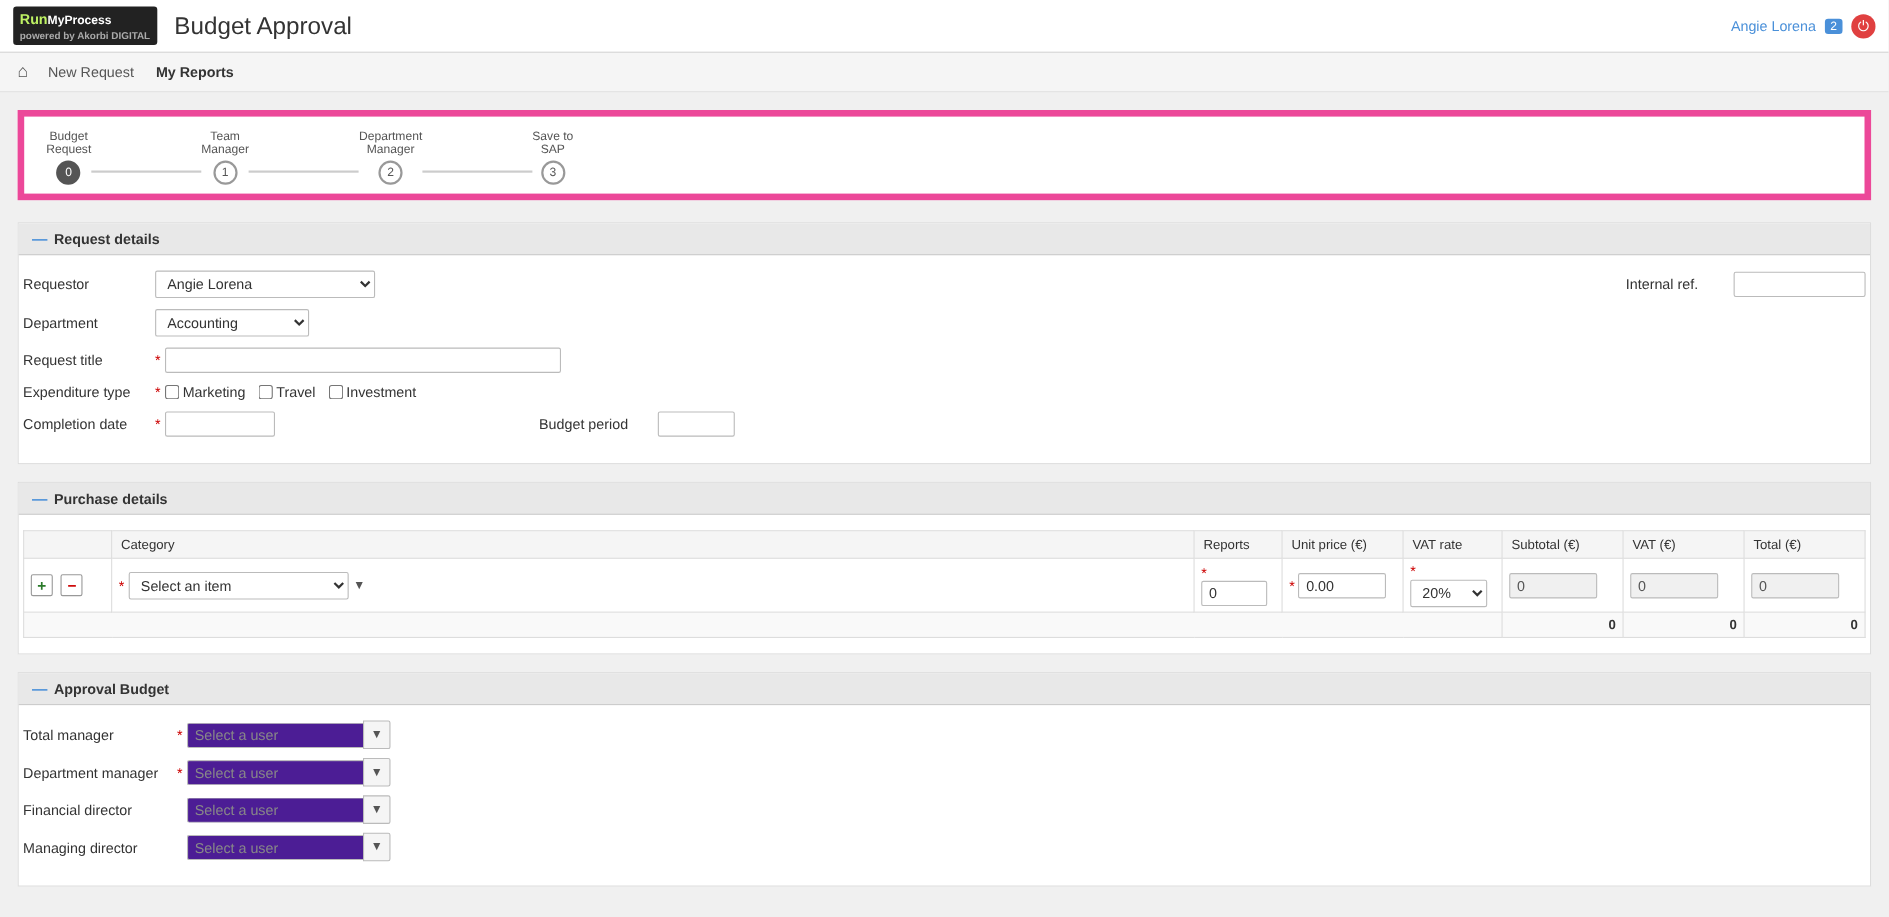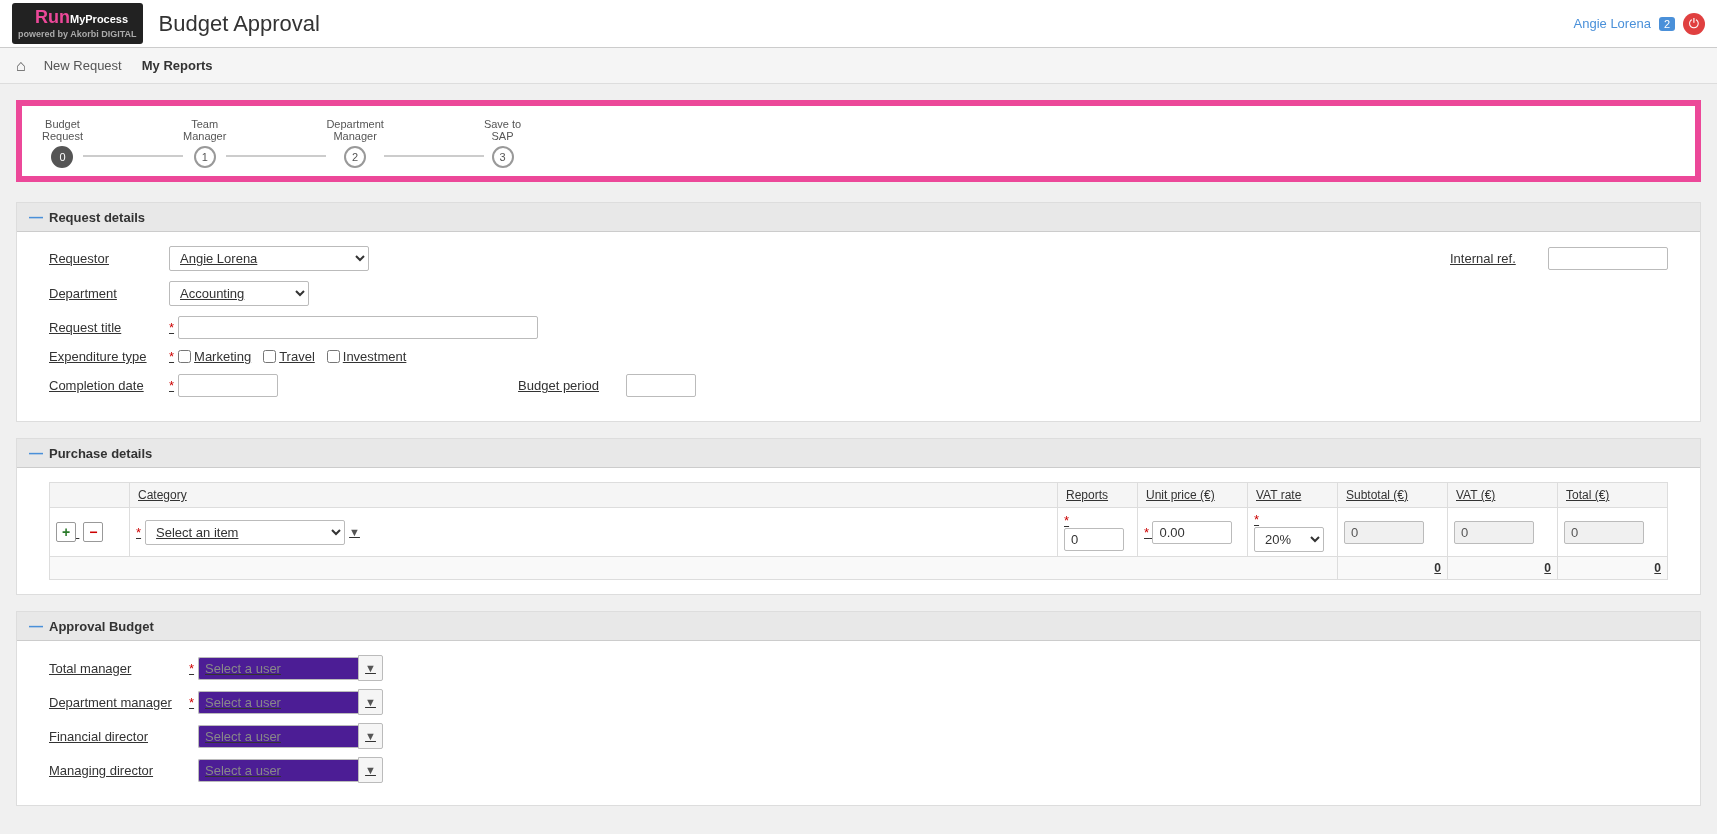--- a/index.html
+++ b/index.html
@@ -21,21 +21,21 @@
     }
     #logo-box {
       background: #222;
       color: #fff;
       font-size: 11px;
       font-weight: bold;
       padding: 4px 6px;
       border-radius: 3px;
       line-height: 1.2;
     }
-    #logo-box span.run { color: #ec4899; font-size: 18px; margin-left: 17px; }
+    #logo-box span.run { color: #bef264; font-size: 13px; }
     #logo-sub { font-size: 9px; color: #aaa; margin-top: 1px; }
     #page-title {
       font-size: 22px;
       font-weight: normal;
       color: #333;
       flex: 1;
     }
     #header-right {
       display: flex;
       align-items: center;
@@ -140,21 +140,21 @@
       align-items: center;
       gap: 6px;
       font-weight: bold;
       font-size: 13px;
     }
     .section-collapse {
       color: #4a90d9;
       font-size: 14px;
       cursor: pointer;
     }
-    .section-body { padding: 14px 32px; text-decoration: underline; }
+    .section-body { padding: 14px 4px; }
 
     
     .form-row {
       display: flex;
       align-items: center;
       margin-bottom: 10px;
       flex-wrap: wrap;
     }
     .form-label {
       width: 120px;

